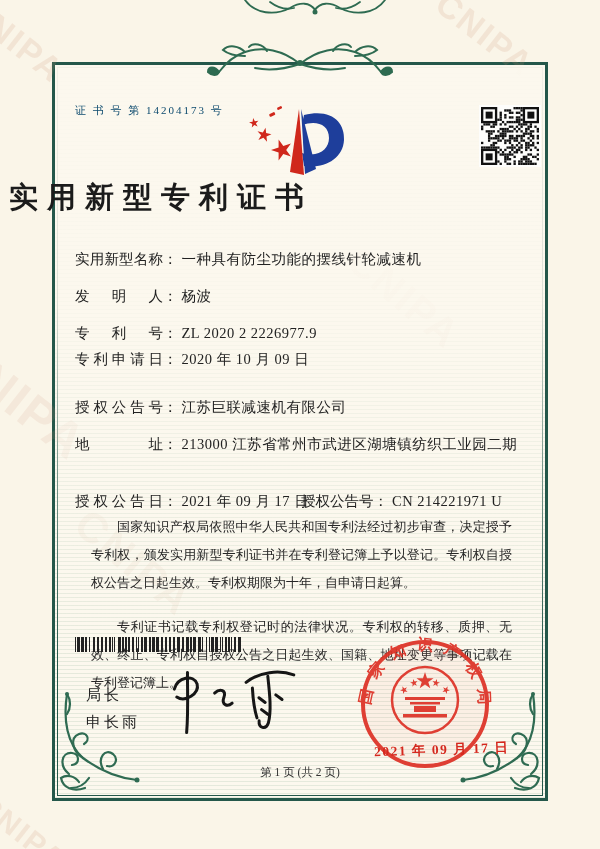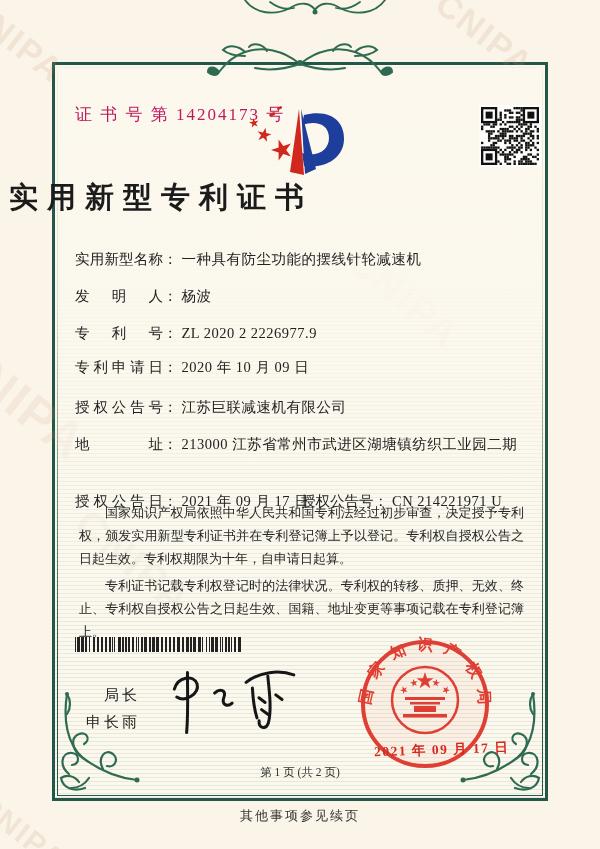--- a/index.html
+++ b/index.html
@@ -12,34 +12,34 @@
   .frame{position:absolute;left:52px;top:62px;width:496px;height:739px;border:3px solid #24574a;
          box-sizing:border-box;z-index:0;
          background:repeating-linear-gradient(180deg, rgba(100,150,115,0.15) 0px, rgba(100,150,115,0.15) 1px,
                     rgba(252,248,238,0) 1px, rgba(252,248,238,0) 4px),#fcf8ee;}
   .frame-inner{position:absolute;left:57px;top:67px;width:486px;height:729px;border:1px solid #24574a;
          box-sizing:border-box;z-index:0;}
   .frame-fade{position:absolute;left:55px;top:65px;width:490px;height:733px;z-index:1;pointer-events:none;
          background:linear-gradient(180deg, rgba(252,248,238,0.95) 0%, rgba(252,248,238,0.85) 32%,
                     rgba(252,248,238,0.4) 55%, rgba(252,248,238,0) 82%);}
   .content{position:absolute;inset:0;z-index:2;}
-  .cert-no{position:absolute;left:75px;top:103px;font-size:17px;letter-spacing:2px;color:#be185d;}
+  .cert-no{position:absolute;left:75px;top:103px;font-size:11px;letter-spacing:2px;color:#0c4a6e;}
   .logo{position:absolute;left:248px;top:103px;}
   .qr{position:absolute;left:479px;top:105px;width:62px;height:62px;background:#fdfdfb;padding:2px;box-sizing:border-box;}
   .title{position:absolute;top:178px;left:0;width:100%;text-align:left;font-size:29px;font-weight:700;
          letter-spacing:9px;text-indent:9px;color:#1b1b1b;}
   .row{position:absolute;left:75px;font-size:14.5px;color:#222;white-space:nowrap;}
   .flabel{display:inline-block;width:88px;text-align:justify;text-align-last:justify;}
   .colon{display:inline-block;margin-right:4px;}
   .fvalue{letter-spacing:0.5px;margin-top:44px;}
   .pair2{position:absolute;left:226px;top:0;white-space:nowrap;}
   .paras{position:absolute;left:75px;top:497px;width:453px;}
-  .paras p{margin:4px;text-indent:2em;font-size:13px;line-height:23px;text-align:justify;color:#262626;}
+  .paras p{margin:16px;text-indent:2em;font-size:13px;line-height:28px;text-align:justify;color:#262626;}
   .barcode{position:absolute;left:75px;top:637px;}
-  .issuer{position:absolute;left:86px;top:682px;font-size:15px;letter-spacing:3px;line-height:27px;color:#222;text-align:right;}
+  .issuer{position:absolute;left:86px;top:682px;font-size:15px;letter-spacing:3px;line-height:27px;color:#222;}
   .signature{position:absolute;left:155px;top:656px;}
   .seal{position:absolute;left:355px;top:634px;z-index:3;opacity:0.93;}
   .seal-date{position:absolute;left:374px;top:741px;z-index:4;color:#d5281e;font-weight:700;
              font-size:13.5px;letter-spacing:1.5px;transform:rotate(-2deg);white-space:nowrap;}
   .page-note{position:absolute;left:0;top:765px;width:100%;text-align:center;font-size:11.5px;color:#333;z-index:2;}
   .cont-note{position:absolute;left:0;top:807px;width:100%;text-align:center;font-size:13px;
              letter-spacing:2px;color:#333;}
   .orn{position:absolute;z-index:2;}
 </style>
 </head>
@@ -368,21 +368,21 @@
 
     <div class="row" style="top:250px;">
       <span class="flabel">实用新型名称</span><span class="colon">：</span><span class="fvalue">一种具有防尘功能的摆线针轮减速机</span>
     </div>
     <div class="row" style="top:287px;">
       <span class="flabel">发明人</span><span class="colon">：</span><span class="fvalue">杨波</span>
     </div>
     <div class="row" style="top:324px;">
       <span class="flabel">专利号</span><span class="colon">：</span><span class="fvalue">ZL 2020 2 2226977.9</span>
     </div>
-    <div class="row" style="top:358px;">
+    <div class="row" style="top:350px;">
       <span class="flabel">专利申请日</span><span class="colon">：</span><span class="fvalue">2020 年 10 月 09 日</span>
     </div>
     <div class="row" style="top:398px;">
       <span class="flabel">授权公告号</span><span class="colon">：</span><span class="fvalue">江苏巨联减速机有限公司</span>
     </div>
     <div class="row" style="top:435px;">
       <span class="flabel">地址</span><span class="colon">：</span><span class="fvalue">213000 江苏省常州市武进区湖塘镇纺织工业园二期</span>
     </div>
     <div class="row" style="top:492px;">
       <span class="flabel">授权公告日</span><span class="colon">：</span><span class="fvalue">2021 年 09 月 17 日</span>
@@ -479,14 +479,13 @@
       <use href="#star" transform="translate(11,-15) rotate(12) scale(4)"></use>
       <use href="#star" transform="translate(21,-8) rotate(25) scale(4)"></use>
       <rect x="-20" y="-1" width="40" height="3"></rect>
       <rect x="-15" y="4" width="30" height="2.5"></rect>
       <rect x="-11" y="8" width="22" height="6"></rect>
       <rect x="-22" y="16" width="44" height="3.5"></rect>
     </g>
   </svg>
   <div class="seal-date">2021 年 09 月 17 日</div>
 
-  <div class="cont-note">其他事项参见续页</div>
 </div>
 
 </body></html>

